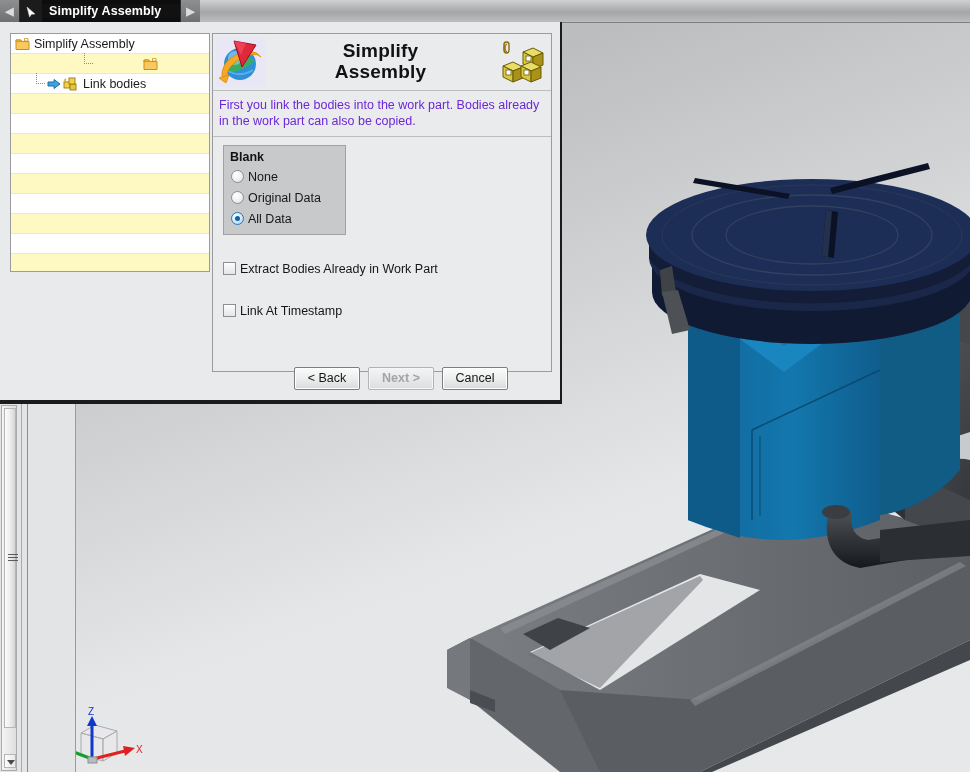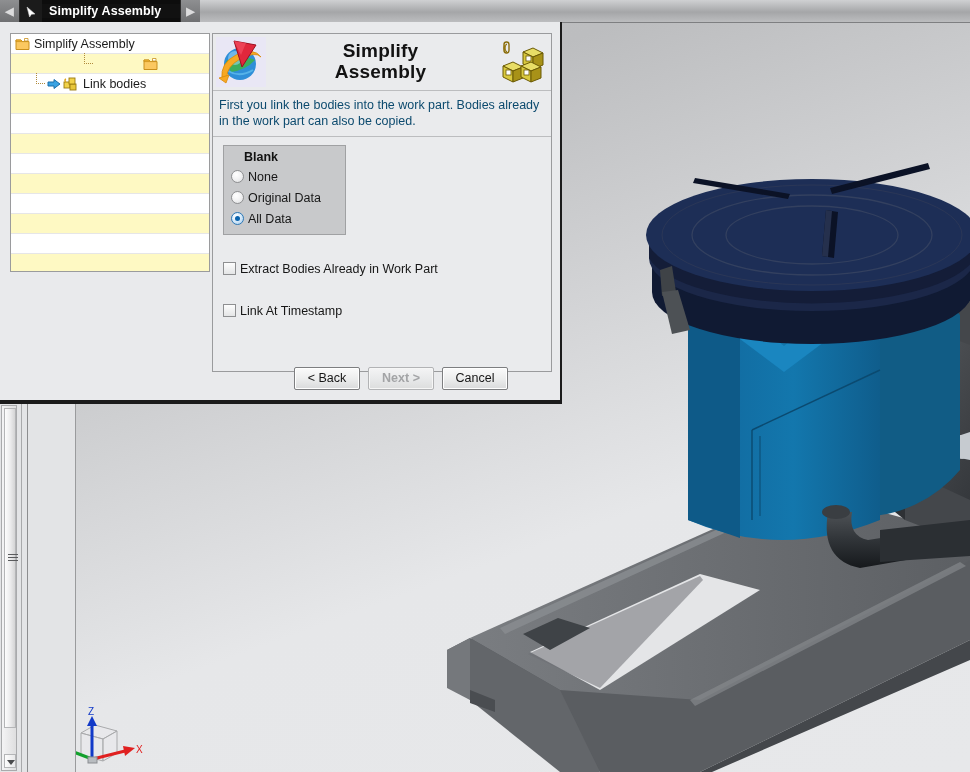--- a/index.html
+++ b/index.html
@@ -133,30 +133,30 @@
   }
   #banner {
     height:56px; display:flex; align-items:center; position:relative;
     border-bottom:1px solid #bcbdbf; background:#eaebed;
   }
   #banner-title {
     flex:1; text-align:center; font-size:19px; font-weight:bold; color:#121212;
     line-height:1.08; letter-spacing:.2px; padding-left:6px; padding-right:10px;
   }
   #desc {
-    padding:6px 6px 7px 6px; font-size:12.5px; color:#0c4a6e; line-height:1.28;
+    padding:6px 6px 7px 6px; font-size:12.5px; color:#6d28d9; line-height:1.28;
     border-bottom:1px solid #bcbdbf; background:#eaebed;
   }
   #body-area { padding:8px 0 0 10px; }
 
   .groupbox {
     display:inline-block; background:#c8c9cb; border:1px solid #a0a1a3;
     padding:4px 12px 5px 6px; box-sizing:border-box; min-width:123px;
   }
-  .group-title { font-size:12.5px; font-weight:bold; color:#121212; margin:0 0 2px 14px; }
+  .group-title { font-size:12.5px; font-weight:bold; color:#121212; margin:0 0 2px 0; }
 
   .radio-row, .check-row {
     display:flex; align-items:center; font-size:12.5px; color:#161616; height:21px;
   }
   .radio-row { margin-left:1px; }
   .rb {
     width:13px; height:13px; border-radius:50%; flex:0 0 auto;
     background: radial-gradient(circle at 38% 33%, #ffffff 0%, #f2f2f3 48%, #dadbdc 100%);
     border:1px solid #8e8f91; box-sizing:border-box; position:relative; margin-right:4px;
   }

